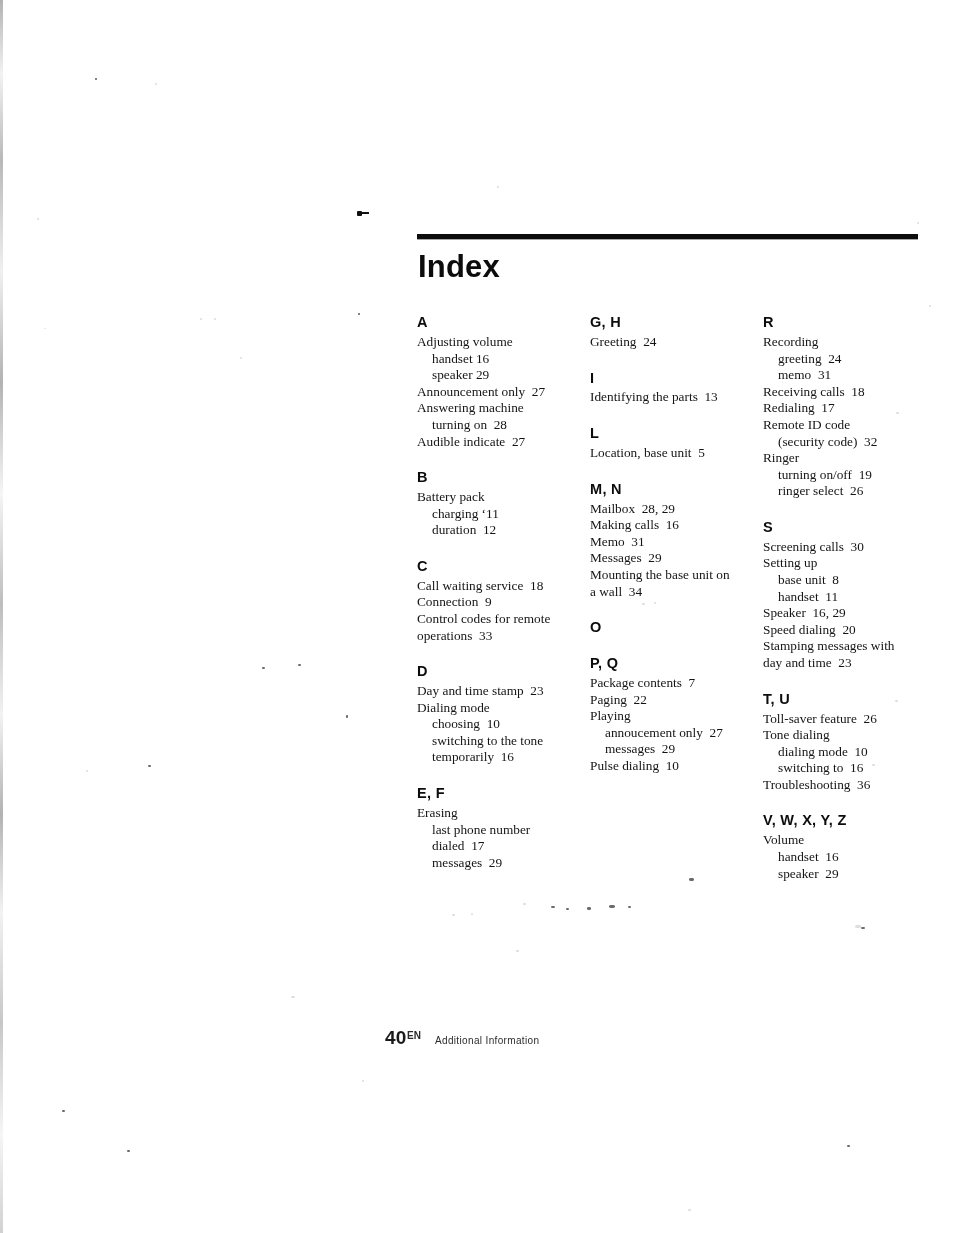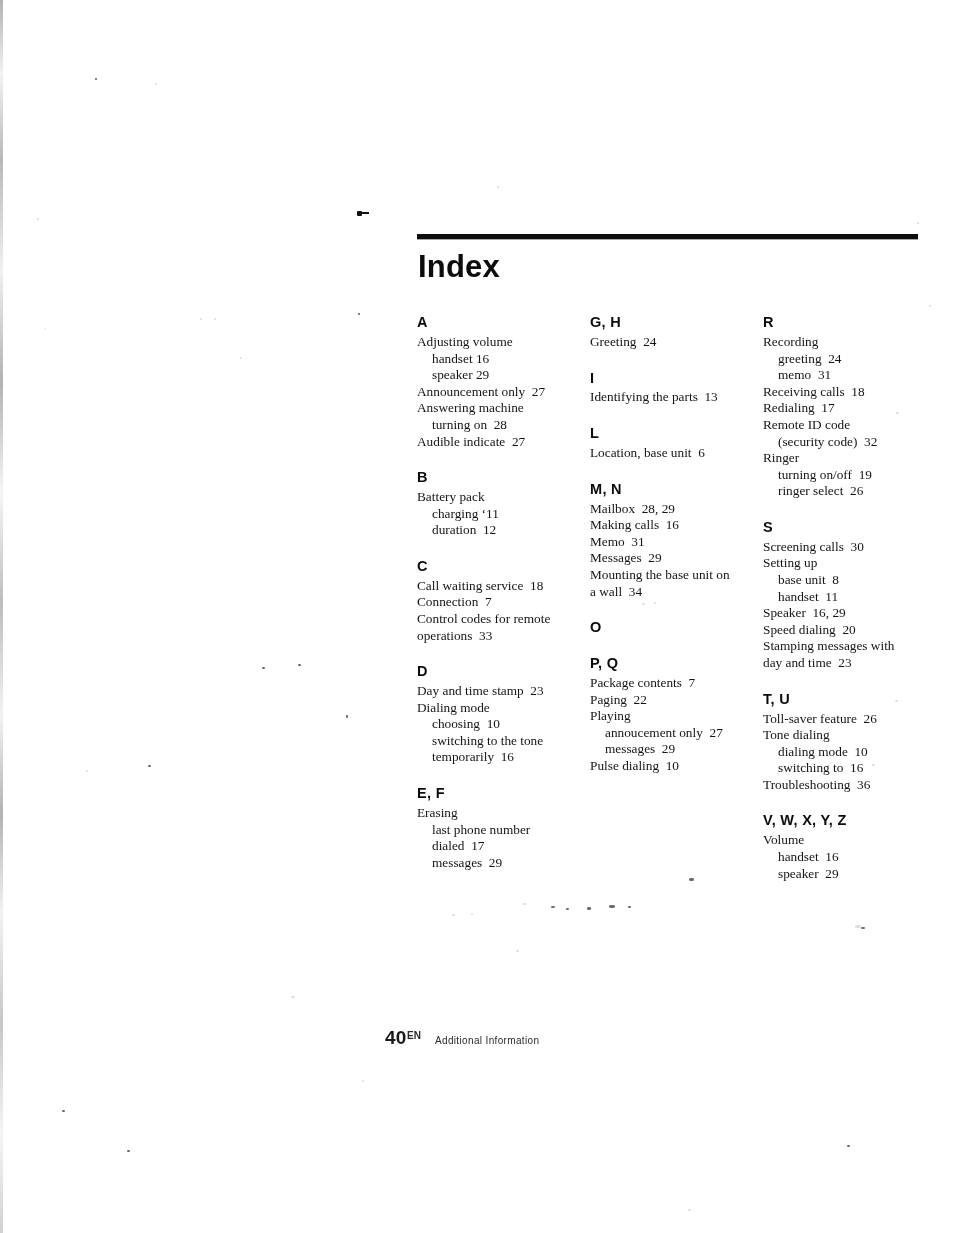--- a/index.html
+++ b/index.html
@@ -252,21 +252,21 @@
             <ul class="entry-list">
               <li class="entry">Battery pack</li>
               <li class="entry sub">charging ‘11</li>
               <li class="entry sub">duration  12</li>
             </ul>
           </div>
           <div class="letter-group">
             <div class="letter-heading">C</div>
             <ul class="entry-list">
               <li class="entry">Call waiting service  18</li>
-              <li class="entry">Connection  7</li>
+              <li class="entry">Connection  9</li>
               <li class="entry">Control codes for remote</li>
               <li class="entry">operations  33</li>
             </ul>
           </div>
           <div class="letter-group">
             <div class="letter-heading">D</div>
             <ul class="entry-list">
               <li class="entry">Day and time stamp  23</li>
               <li class="entry">Dialing mode</li>
               <li class="entry sub">choosing  10</li>
@@ -293,21 +293,21 @@
           </div>
           <div class="letter-group">
             <div class="letter-heading">I</div>
             <ul class="entry-list">
               <li class="entry">Identifying the parts  13</li>
             </ul>
           </div>
           <div class="letter-group">
             <div class="letter-heading">L</div>
             <ul class="entry-list">
-              <li class="entry">Location, base unit  6</li>
+              <li class="entry">Location, base unit  5</li>
             </ul>
           </div>
           <div class="letter-group">
             <div class="letter-heading">M, N</div>
             <ul class="entry-list">
               <li class="entry">Mailbox  28, 29</li>
               <li class="entry">Making calls  16</li>
               <li class="entry">Memo  31</li>
               <li class="entry">Messages  29</li>
               <li class="entry">Mounting the base unit on</li>

